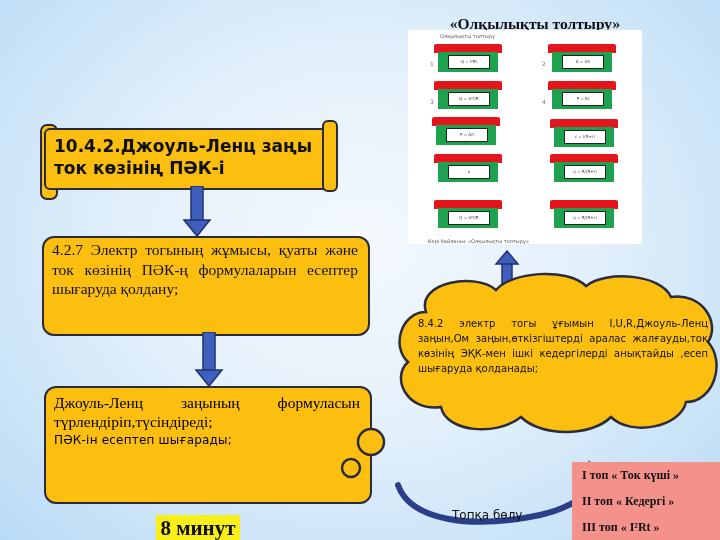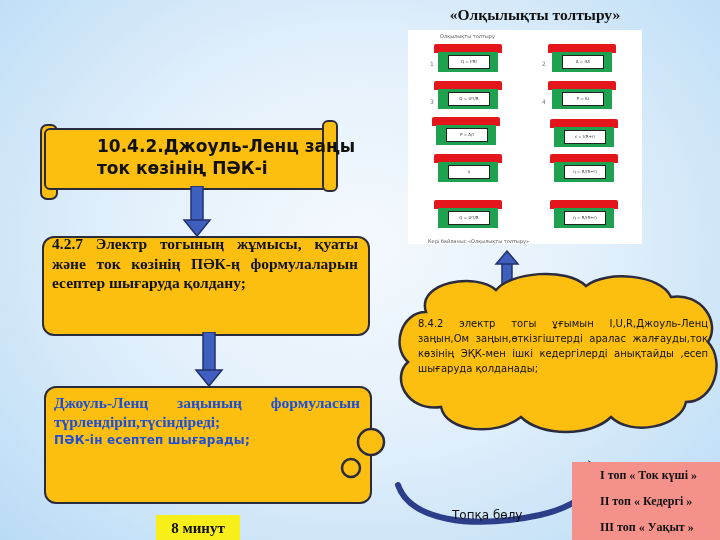--- a/index.html
+++ b/index.html
@@ -12,44 +12,44 @@
 
   
   .scroll {
     left:44px; top:128px; width:286px; height:58px;
     background:#fcbf10; border:2px solid #2b2b40; border-radius:6px;
   }
   .scroll-curl-l { left:40px; top:124px; width:14px; height:72px; background:#fcbf10; border:2px solid #2b2b40; border-radius:7px; }
   .scroll-curl-r { left:322px; top:120px; width:12px; height:68px; background:#fcbf10; border:2px solid #2b2b40; border-radius:6px; }
   .scroll-text {
     left:54px; top:135px; width:272px;
-    font-family:"DejaVu Sans", sans-serif; font-weight:bold; font-size:17px; line-height:22px; color:#111;margin-left:43px;
+    font-family:"DejaVu Sans", sans-serif; font-weight:bold; font-size:17px; line-height:22px; color:#111;
   }
 
   .box {
     background:#fcbf10; border:2.5px solid #2b2b40; border-radius:12px;
   }
   .box1 { left:42px; top:236px; width:324px; height:96px; }
   .box1-text {
-    left:52px; top:234px; width:306px;
-    font-weight:bold; font-size:15.5px; line-height:19.5px; color:#111; text-align:justify;
+    left:52px; top:240px; width:306px;
+    font-weight:normal; font-size:15.5px; line-height:19.5px; color:#111; text-align:justify;
   }
   .box2 { left:44px; top:386px; width:324px; height:114px; border-radius:12px; }
   .box2-text {
     left:54px; top:394px; width:306px;
-    font-weight:bold; font-size:15.5px; line-height:18.5px; color:#1d4ed8; text-align:justify;
+    font-weight:normal; font-size:15.5px; line-height:18.5px; color:#000000; text-align:justify;
   }
   .box2-text .last { font-family:"DejaVu Sans", sans-serif; font-size:12px; letter-spacing:0.2px; }
   .time-badge {
     left:156px; top:515px; width:84px; height:25px; background:#f7ee1a;
-    font-weight:bold; font-size:15px; color:#111; text-align:center; line-height:27px;
+    font-weight:bold; font-size:21px; color:#111; text-align:center; line-height:27px;
   }
 
   .title-right {
-    left:430px; top:6px; width:210px; text-align:center;
+    left:430px; top:15px; width:210px; text-align:center;
     font-weight:bold; font-size:15.5px; color:#111;
   }
   .worksheet {
     left:408px; top:30px; width:234px; height:214px; background:#fff;
   }
   .ws-head { left:440px; top:33px; font-size:5px; color:#555; font-family:"DejaVu Sans", sans-serif; }
   .ws-foot { left:428px; top:238px; font-size:5px; color:#555; font-family:"DejaVu Sans", sans-serif; }
   .house { width:68px; height:28px; }
   .house .roof { position:absolute; left:0; top:0; width:68px; height:9px; background:#e5161b; border-radius:2px 2px 0 0; }
   .house .wall { position:absolute; left:4px; top:8px; width:60px; height:20px; background:#1ea24f; }
@@ -57,21 +57,21 @@
   .num { font-size:6px; color:#777; font-family:"DejaVu Sans", sans-serif; }
 
   .cloud-text {
     left:418px; top:316px; width:290px;
     font-family:"DejaVu Sans", sans-serif; font-size:10px; line-height:15px; color:#111; text-align:justify;
   }
   .group-box {
     left:572px; top:462px; width:148px; height:78px; background:#f4918a;
   }
   .group-item {
-    font-weight:bold; font-size:12px; color:#111; height:26px; line-height:26px; padding-left:28px;
+    font-weight:bold; font-size:12px; color:#111; height:26px; line-height:26px; padding-left:10px;
   }
   .topka {
     left:452px; top:508px; font-family:"DejaVu Sans", sans-serif; font-size:12px; color:#111;
   }
 </style>
 </head>
 <body>
 
 <div class="abs scroll-curl-l"></div>
 <div class="abs scroll"></div>
@@ -186,14 +186,14 @@
 <svg class="abs" style="left:380px;top:440px" width="220" height="100">
   <path d="M18,45 C30,80 90,90 160,75 C190,68 210,55 215,40" fill="none" stroke="#2c3e8a" stroke-width="6" stroke-linecap="round"></path>
   <path d="M215,40 L208,20 L222,30 Z" fill="#2c3e8a"></path>
 </svg>
 
 <div class="abs topka">Топқа бөлу</div>
 
 <div class="abs group-box">
   <div class="group-item">I топ « Ток күші »</div>
   <div class="group-item">II топ « Кедергі »</div>
-  <div class="group-item">III топ « Уақыт »</div>
+  <div class="group-item">III топ « I²Rt »</div>
 </div>
 
 </body></html>

